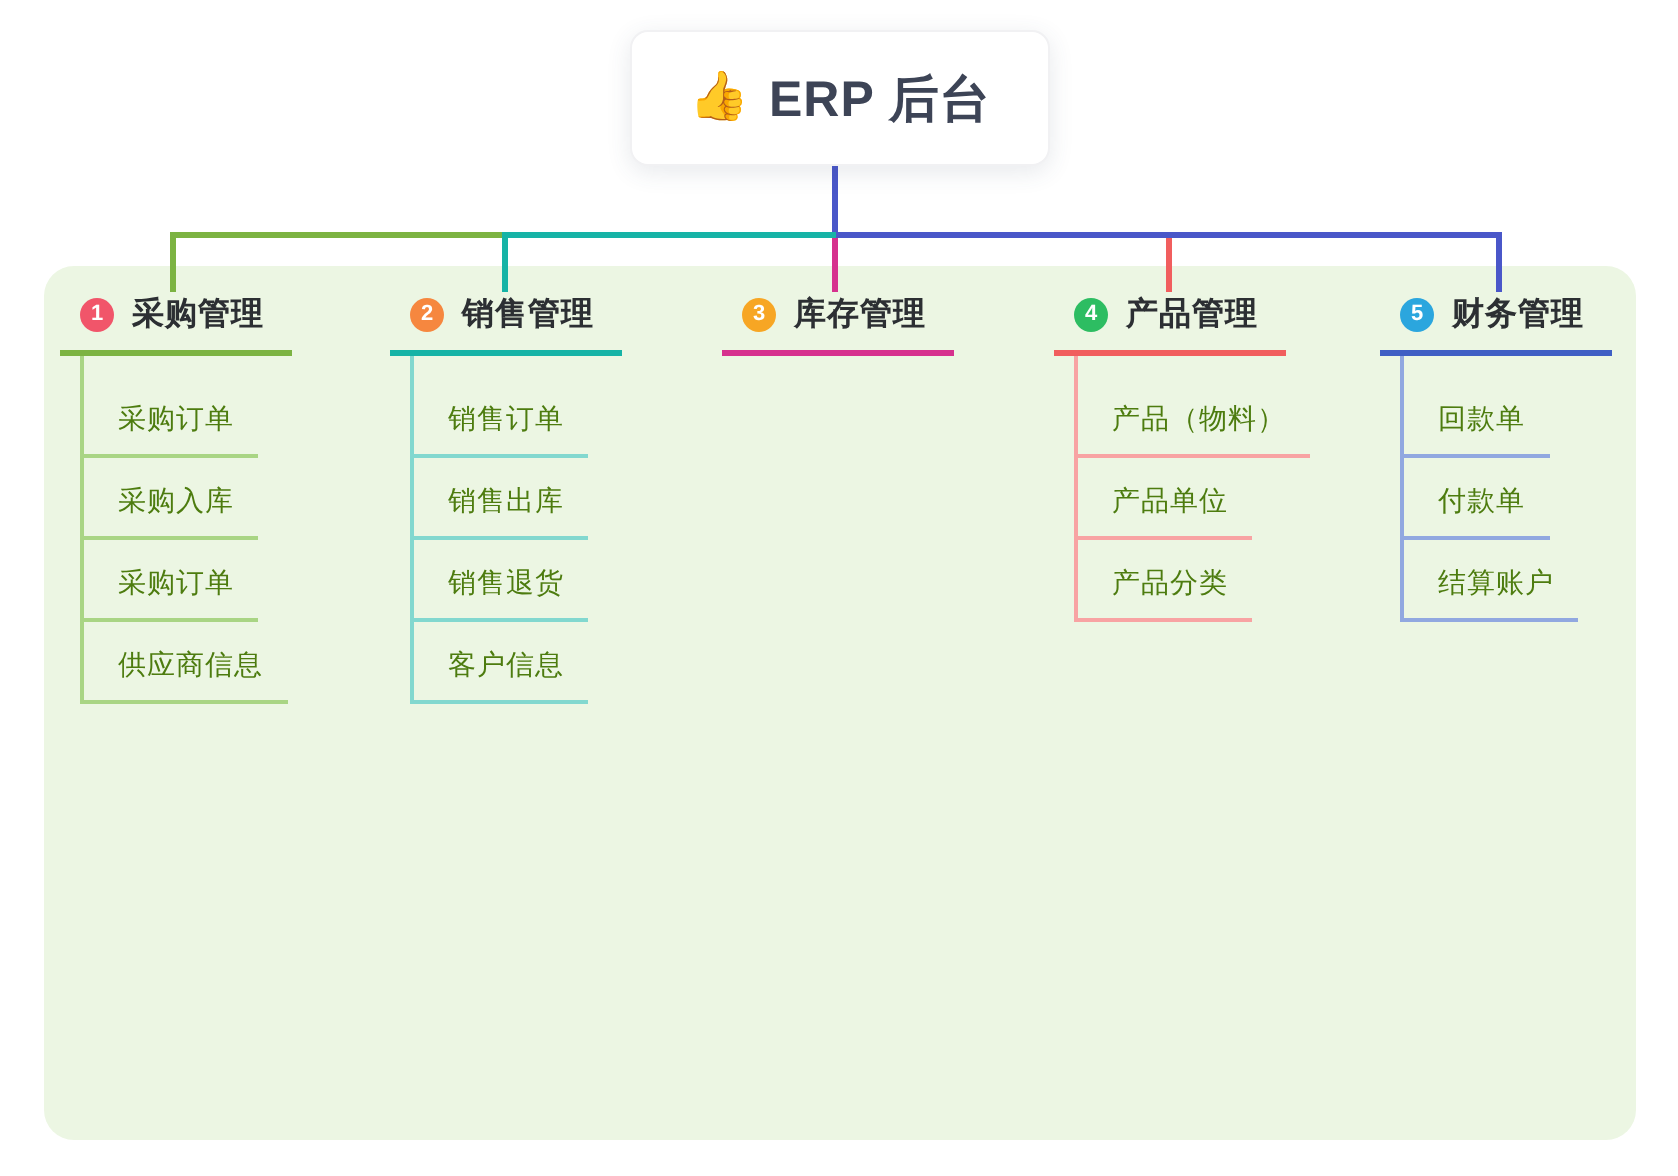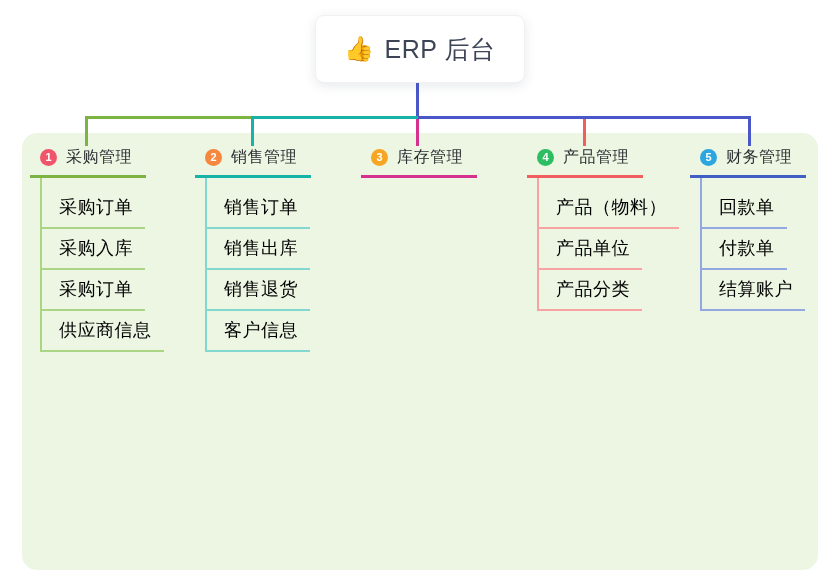--- a/index.html
+++ b/index.html
@@ -23,21 +23,21 @@
     border: 1px solid #f1f1f3;
     border-radius: 9px;
     box-shadow: 0 3px 12px rgba(60,70,100,0.12);
     display: flex; align-items: center; justify-content: center;
     gap: 10px;
     cursor: pointer;
     z-index: 3;
   }
   .root-icon { font-size: 24px; color: #f5b93b; line-height: 1; }
   .root-title {
-    font-size: 25px; font-weight: 400; color: #3d4456;
+    font-size: 25px; font-weight: 700; color: #3d4456;
     letter-spacing: 0.5px; white-space: nowrap;
   }
 
   
   .conn { position: absolute; z-index: 1; }
   #conn-root-v  { left: 416px; top: 83px;  width: 3px;   height: 36px; }
   #bus-green    { left: 85px;  top: 116px; width: 168px; height: 3px; }
   #bus-teal     { left: 253px; top: 116px; width: 165px; height: 3px; }
   #bus-right    { left: 418px; top: 116px; width: 333px; height: 3px; }
   #drop-green   { left: 85px;  top: 116px; width: 3px;   height: 30px; }
@@ -72,40 +72,40 @@
     width: 17px; height: 17px;
     border-radius: 50%;
     background: var(--bc);
     color: #ffffff;
     font-size: 11px; font-weight: bold;
     display: inline-flex; align-items: center; justify-content: center;
     flex: 0 0 auto;
     line-height: 1;
   }
   .branch-title {
-    font-size: 16px; font-weight: 400; color: #2c2f33;
+    font-size: 16px; font-weight: 700; color: #2c2f33;
     letter-spacing: 0.5px;
   }
   .branch-children {
     margin-left: 10px;
     border-left: 2px solid var(--lc);
     width: max-content;
   }
   .child-row {
     height: 41px;
     display: flex;
     align-items: flex-end;
   }
   .child-row:first-child { height: 51px; }
   .child-label {
     display: inline-block;
     padding: 0 12px 8px 17px;
     border-bottom: 2px solid var(--lc);
-    font-size: 18px;
-    color: #000000;
+    font-size: 14px;
+    color: #4d7c0f;
     letter-spacing: 0.5px;
     white-space: nowrap;
     cursor: pointer;
   }
 </style>
 </head>
 <body>
 
 <div class="canvas">
 

